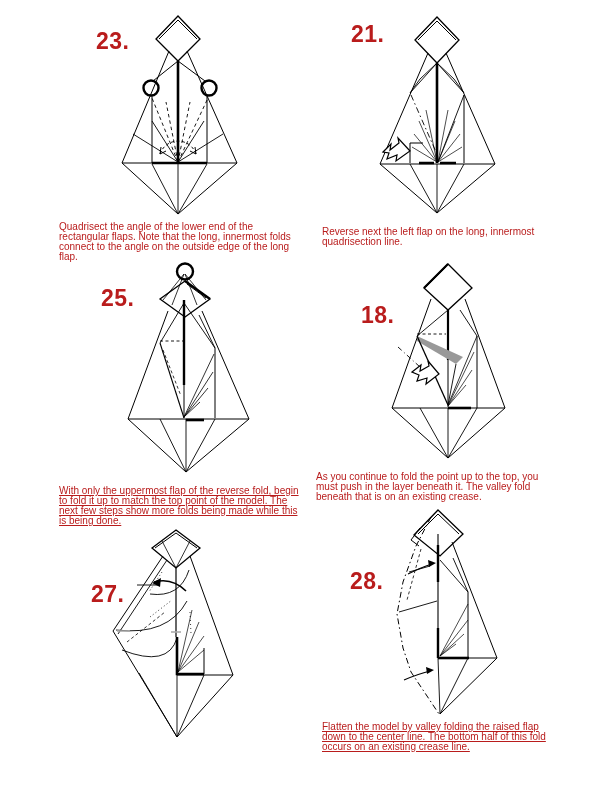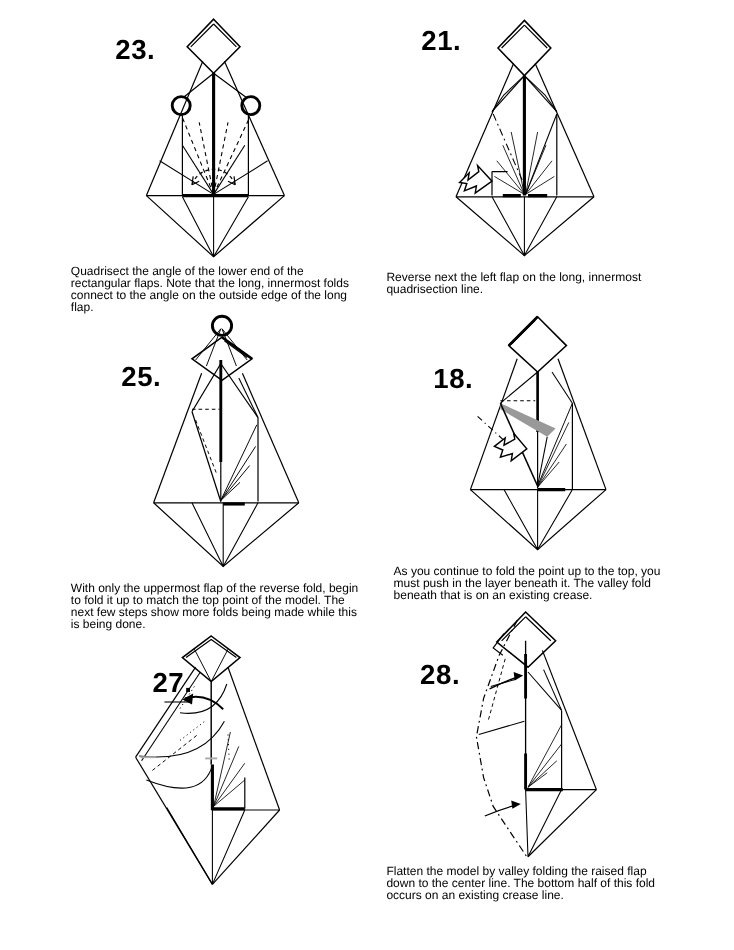--- a/index.html
+++ b/index.html
@@ -1,18 +1,18 @@
 <!DOCTYPE html>
 <html><head>
 <meta charset="utf-8">
 <style>
   html,body{margin:0;padding:0;background:#888;}
   .page{
     position:relative;width:612px;height:792px;background:#ffffff;
-    font-family:"Liberation Sans","DejaVu Sans",sans-serif;color:#000000;
+    font-family:"Liberation Sans","DejaVu Sans",sans-serif;color:#b91c1c;
     overflow:hidden;margin:0 auto;
   }
   .step-number{
     position:absolute;font-weight:bold;font-size:23px;letter-spacing:0.5px;
   }
   .caption{
     position:absolute;font-size:10px;line-height:10px;white-space:pre-line;
     letter-spacing:0px;
   }
   svg{position:absolute;overflow:visible;}
@@ -95,21 +95,21 @@
       <path d="M380,164 L495,164" stroke-width="1"></path>
       <path d="M419,163 L434,163 M440,163 L456,163" stroke-width="2.6"></path>
       <path d="M380,164 L437,213 L495,164" stroke-width="1"></path>
       <path d="M410,164 L437,213 M437,164 L437,213 M464,164 L437,213" stroke-width="0.9"></path>
       <path d="M383,152 L391,144 L390,150 L399,143 L398,138 L410,151 L396,161 L397,155 L387,159 L389,153 Z" fill="#fff" stroke-width="1.2"></path>
     </g>
   </svg>
   <div class="caption" style="left:322px;top:227px;width:272px;">Reverse next the left flap on the long, innermost
 quadrisection line.</div>
 
-  <div class="step-number" style="left:101px;top:285px;margin-top:16px;">25.</div>
+  <div class="step-number" style="left:101px;top:285px;">25.</div>
   <svg style="left:120px;top:260px;" width="136" height="218" viewBox="120 260 136 218">
     <g stroke="#000" fill="none">
       <circle cx="185" cy="271.5" r="8" stroke-width="2.4"></circle>
       <path d="M185,281 L210,299 L185,317 L160,299 Z" stroke-width="1.3"></path>
       <path d="M185,281 L210,299" stroke-width="2.2"></path>
       <path d="M187,284 L206,298" stroke-width="1"></path>
       <g stroke-width="0.8">
         <path d="M184,274 L163,300"></path>
           <path d="M184,274 L172,305"></path>
         <path d="M185,274 L197,305"></path>
@@ -131,21 +131,21 @@
           <path d="M184,417 L213,372"></path>
         <path d="M184,417 L208,388"></path>
           <path d="M184,417 L200,402"></path>
       </g>
       <path d="M128,419 L249,419" stroke-width="1"></path>
       <path d="M186,420 L204,420" stroke-width="2.6"></path>
       <path d="M128,419 L186,472 L249,419" stroke-width="1"></path>
       <path d="M160,419 L186,472 M186,419 L186,472 M215,419 L186,472" stroke-width="0.9"></path>
     </g>
   </svg>
-  <div class="caption" style="left:59px;top:486px;width:295px;">With only the uppermost flap of the reverse fold, begin
+  <div class="caption" style="left:59px;top:486px;width:295px;text-decoration:underline;">With only the uppermost flap of the reverse fold, begin
 to fold it up to match the top point of the model.  The
 next few steps show more folds being made while this
 is being done.</div>
 
   <div class="step-number" style="left:361px;top:302px;">18.</div>
   <svg style="left:388px;top:258px;" width="124" height="205" viewBox="388 258 124 205">
     <g stroke="#000" fill="none">
       <path d="M448,264 L472,288 L448,310 L424,288 Z" stroke-width="1.3"></path>
       <path d="M448,264 L424,288" stroke-width="2.2"></path>
       <path d="M446,267 L426,287" stroke-width="1"></path>
@@ -167,25 +167,25 @@
           <path d="M448,406 L472,370"></path>
           <path d="M448,406 L466,385"></path>
       </g>
       <path d="M392,408 L505,408" stroke-width="1"></path>
       <path d="M448,408 L471,408" stroke-width="2.6"></path>
       <path d="M392,408 L448,458 L505,408" stroke-width="1"></path>
       <path d="M420,408 L448,458 M448,408 L448,458 M477,408 L448,458" stroke-width="0.9"></path>
       <path d="M412,372 L421,365 L420,371 L429,366 L428,361 L439,374 L426,384 L427,378 L417,381 L419,375 Z" fill="#fff" stroke-width="1.2"></path>
     </g>
   </svg>
-  <div class="caption" style="left:328px;top:472px;width:262px;">As you continue to fold the point up to the top, you
+  <div class="caption" style="left:316px;top:472px;width:262px;">As you continue to fold the point up to the top, you
 must push in the layer beneath it.  The valley fold
 beneath that is on an existing crease.</div>
 
-  <div class="step-number" style="left:91px;top:556px;margin-left:36px;">27.</div>
+  <div class="step-number" style="left:91px;top:581px;">27.</div>
   <svg style="left:106px;top:526px;" width="134" height="215" viewBox="106 526 134 215">
     <g stroke="#000" fill="none">
       <path d="M176,530 L200,548 L176,568 L152,548 Z" stroke-width="1.3"></path>
       <path d="M176,533 L197,548 M176,533 L155,548" stroke-width="1"></path>
       <path d="M176,568 L162,541 M176,568 L190,541" stroke-width="0.8"></path>
       <path d="M163,556 L113,631" stroke-width="1"></path>
       <path d="M167,560 L118,634" stroke-width="0.9"></path>
       <path d="M113,631 L177,737" stroke-width="1"></path>
       <path d="M190,556 L233,675" stroke-width="1"></path>
       <path d="M176,568 L176,637" stroke-width="1.2"></path>
@@ -210,21 +210,21 @@
         <path d="M137,585 L160,585" stroke-width="0.9"></path>
         <path d="M186,591 Q172,577 154,582" stroke-width="1.6"></path>
         <polygon points="152,583 161,578 160,587" fill="#000" stroke="none"></polygon>
       </g>
       <path d="M177,675 L233,675" stroke-width="1"></path>
       <path d="M233,675 L177,737" stroke-width="1"></path>
       <path d="M177,675 L177,737 M204,675 L177,737 M139,673 L177,737" stroke-width="0.9"></path>
     </g>
   </svg>
 
-  <div class="step-number" style="left:350px;top:549px;">28.</div>
+  <div class="step-number" style="left:350px;top:568px;">28.</div>
   <svg style="left:390px;top:504px;" width="114" height="215" viewBox="390 504 114 215">
     <g stroke="#000" fill="none">
       <path d="M438,510 L463,534 L440,556 L414,535 Z" stroke-width="1.3"></path>
       <path d="M438,514 L459,534 M438,514 L418,534" stroke-width="1"></path>
       <path d="M420,528 L411,540 L419,546" stroke-width="1"></path>
       <path d="M438,534 L438,658" stroke-width="1.1"></path>
       <path d="M438,545 L438,582 M438,628 L438,658" stroke-width="2.4"></path>
       <path d="M452,542 L497,658" stroke-width="1"></path>
       <path d="M468,592 L468,658" stroke-width="1"></path>
       <path d="M468,592 L453,558" stroke-width="0.9"></path>
@@ -246,17 +246,17 @@
       <g>
         <path d="M404,680 Q418,674 430,671" stroke-width="1.1"></path>
         <polygon points="434,670 426,667 427,674" fill="#000" stroke="none"></polygon>
       </g>
       <path d="M438,658 L497,658" stroke-width="1"></path>
       <path d="M438,658 L469,658" stroke-width="2.6"></path>
       <path d="M497,658 L440,714" stroke-width="1"></path>
       <path d="M438,658 L440,714 M468,658 L440,714" stroke-width="0.9"></path>
     </g>
   </svg>
-  <div class="caption" style="left:322px;top:722px;width:272px;">Flatten the model by valley folding the raised flap
+  <div class="caption" style="left:322px;top:722px;width:272px;text-decoration:underline;">Flatten the model by valley folding the raised flap
 down to the center line.  The bottom half of this fold
 occurs on an existing crease line.</div>
 
 </div>
 
 </body></html>

